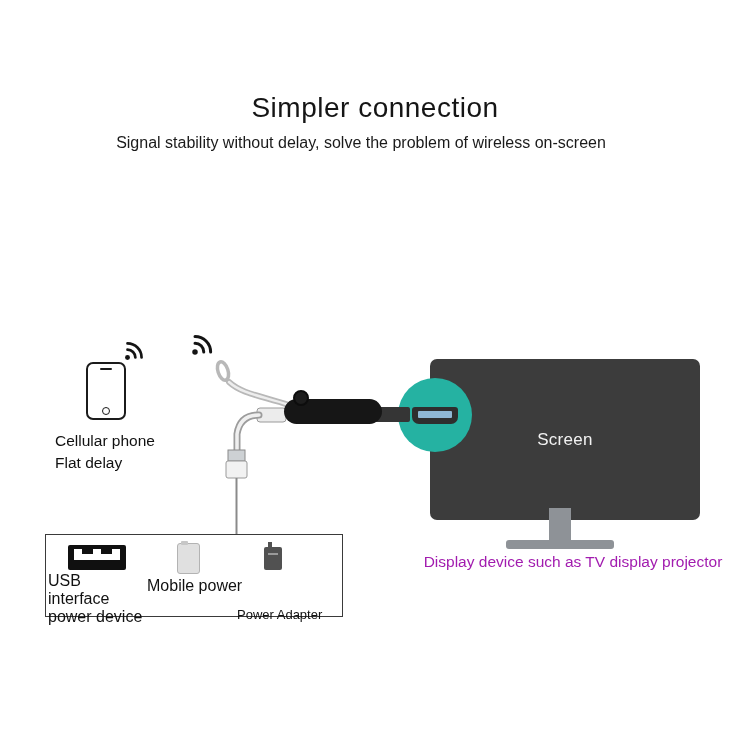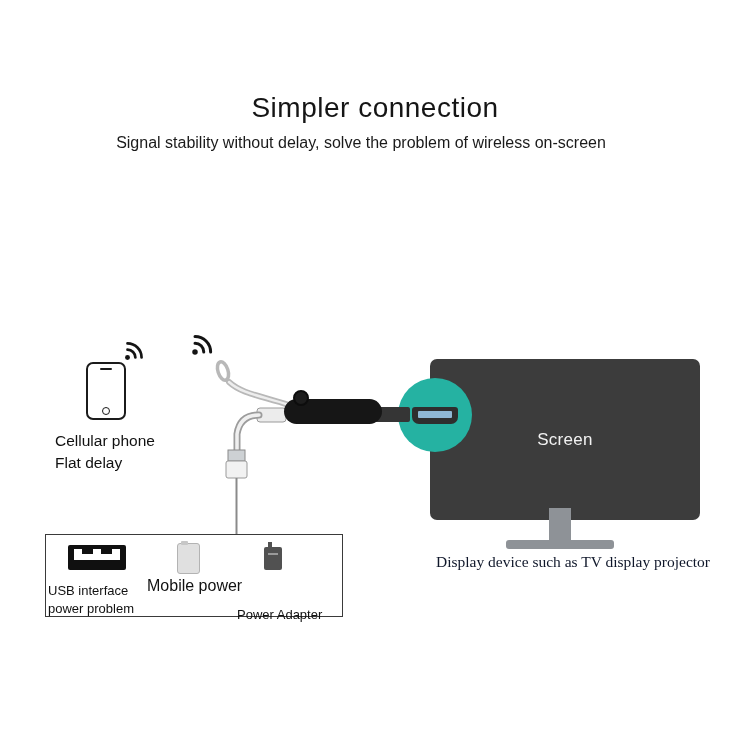--- a/index.html
+++ b/index.html
@@ -40,31 +40,31 @@
              border-radius:3px 3px 7px 7px;}
   .hdmi-port .slot{position:absolute;left:6px;top:4px;width:34px;height:7px;background:#8fb7d4;border-radius:1px;}
 
   
   .tv{position:absolute;left:430px;top:347px;width:270px;height:161px;background:var(--tv,#3c3c3c);
       border-radius:7px;display:flex;align-items:center;justify-content:center;margin-top:12px;}
   .tv .screen-label{color:#f2f2f2;font-size:17px;letter-spacing:.3px;}
   .tv-neck{position:absolute;left:549px;top:508px;width:22px;height:32px;background:var(--stand,#8e9297);}
   .tv-base{position:absolute;left:506px;top:540px;width:108px;height:9px;background:var(--stand,#8e9297);border-radius:3px;}
   .display-caption{position:absolute;left:398px;top:553px;width:350px;text-align:center;
-                   font-size:15.5px;color:#0f172a;font-family:Liberation Serif, serif;}
+                   font-size:15.5px;color:#a21caf;}
 
   
   .power-box{position:absolute;left:45px;top:534px;width:296px;height:81px;
              border:1.3px solid #3a3a3a;background:#fff;}
   .usb-icon{position:absolute;left:68px;top:545px;width:58px;height:25px;background:#101010;border-radius:2px;}
   .usb-icon .inner{position:absolute;left:6px;top:4px;width:46px;height:11px;background:#fff;}
   .usb-icon .pin1,.usb-icon .pin2{position:absolute;top:0;width:11px;height:5px;background:#101010;}
   .usb-icon .pin1{left:8px;}
   .usb-icon .pin2{left:27px;}
-  .usb-label{position:absolute;left:48px;top:572px;width:95px;font-size:13px;line-height:18px;color:#111;margin-top:10px;}
+  .usb-label{position:absolute;left:48px;top:572px;width:95px;font-size:16px;line-height:18px;color:#111;}
 
   .powerbank-icon{position:absolute;left:177px;top:543px;width:21px;height:29px;background:#e0e0e0;
                   border:1px solid #b3b3b3;border-radius:3px;}
   .powerbank-icon .nub{position:absolute;left:3px;top:-3px;width:7px;height:4px;background:#c7c7c7;border-radius:1px;}
   .mobile-label{position:absolute;left:147px;top:577px;font-size:16px;color:#111;}
 
   .adapter-icon{position:absolute;left:264px;top:547px;width:18px;height:23px;background:#515151;border-radius:2px;}
   .adapter-icon .prong{position:absolute;left:4px;top:-5px;width:4px;height:6px;background:#515151;}
   .adapter-icon .stripe{position:absolute;left:4px;top:6px;width:10px;height:2px;background:#9a9a9a;}
   .adapter-label{position:absolute;left:237px;top:577px;font-size:13px;color:#111;margin-top:30px;}
@@ -136,21 +136,21 @@
   <div class="power-box"></div>
 
   <div class="usb-icon">
     <div class="inner">
       <div class="pin1"></div>
       <div class="pin2"></div>
     </div>
   </div>
   <div class="usb-label">
     <div>USB interface</div>
-    <div>power problem</div>
+    <div>power device</div>
   </div>
 
   <div class="powerbank-icon">
     <div class="nub"></div>
   </div>
   <div class="mobile-label">Mobile power</div>
 
   <div class="adapter-icon">
     <div class="prong"></div>
     <div class="stripe"></div>

